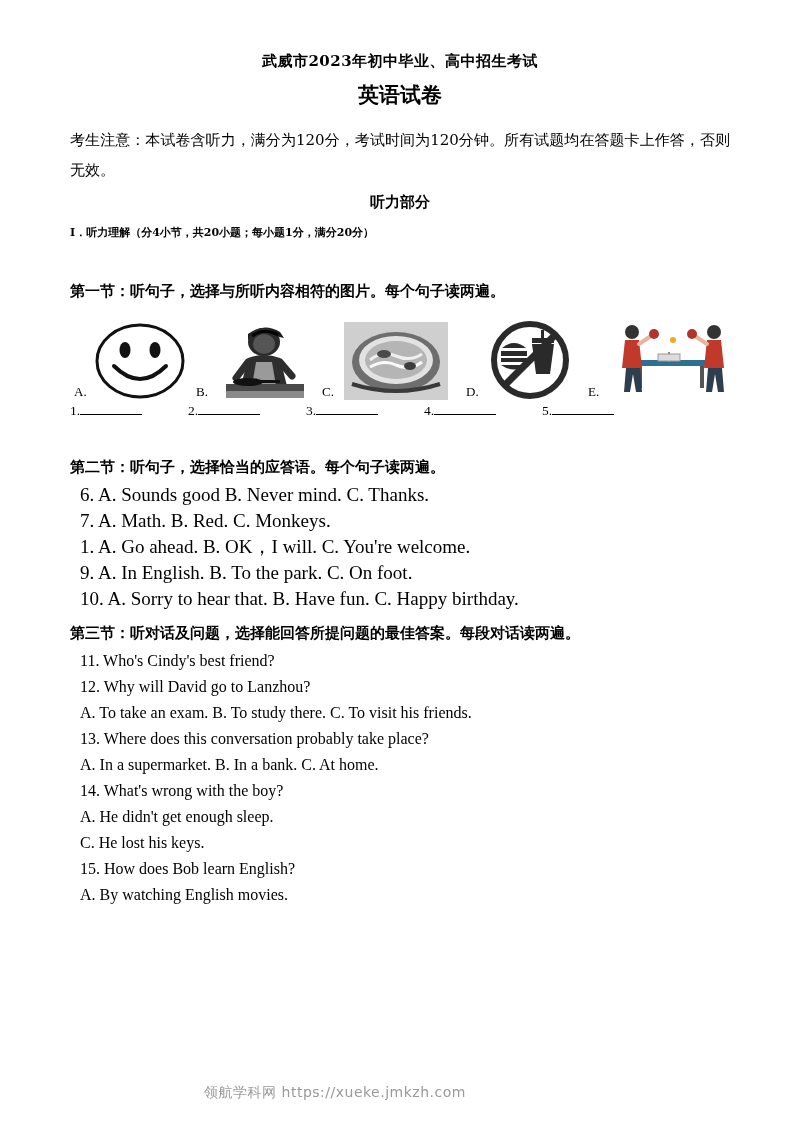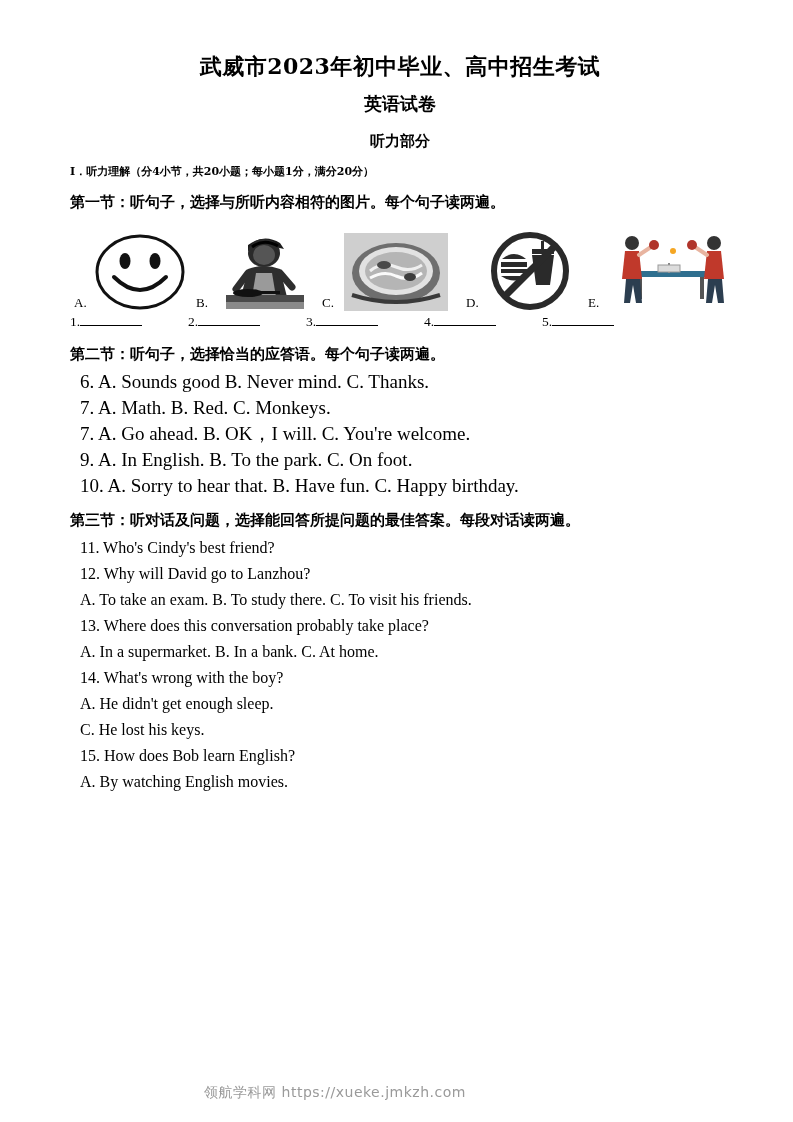--- a/index.html
+++ b/index.html
@@ -24,29 +24,29 @@
   }
   .inner {
     position: absolute;
     left: 70px;
     top: 52px;
     width: 660px;
   }
   .title1 {
     text-align: center;
     font-weight: bold;
-    font-size: 22px;
+    font-size: 15px;
     letter-spacing: 0.5px;
     margin: 0 0 10px 0;
     font-family: "DejaVu Serif", serif;
   }
   .title2 {
     text-align: center;
     font-weight: bold;
-    font-size: 18px;
+    font-size: 21px;
     margin: 0 0 16px 0;
     font-family: "DejaVu Serif", serif;
   }
   .notice {
     font-size: 15px;
     line-height: 30px;
     text-align: justify;
     font-family: "DejaVu Serif", serif;
   }
   .section-center {
@@ -60,20 +60,21 @@
     font-weight: bold;
     font-size: 11px;
     line-height: 30px;
     font-family: "DejaVu Serif", serif;
   }
   .subheading {
     font-weight: bold;
     font-size: 15px;
     line-height: 30px;
     font-family: "DejaVu Serif", serif;
+    margin-top: 28px;
   }
   .q {
     font-size: 19px;
     line-height: 26px;
     margin-left: 10px;
     font-family: "Liberation Serif", serif;
   }
   .q-indent {
     font-size: 16px;
     line-height: 26px;
@@ -128,20 +129,21 @@
 </style>
 </head>
 <body>
 
 <div class="page">
   <div class="inner">
 
     <div class="title1">武威市2023年初中毕业、高中招生考试</div>
     <div class="title2">英语试卷</div>
 
+    <div class="notice">考生注意：本试卷含听力，满分为120分，考试时间为120分钟。所有试题均在答题卡上作答，否则无效。</div>
 
     <div class="section-center">听力部分</div>
 
     <div class="heading">Ⅰ．听力理解（分4小节，共20小题；每小题1分，满分20分）</div>
 
     <div class="subheading">第一节：听句子，选择与所听内容相符的图片。每个句子读两遍。</div>
 
     <div class="pic-row">
 
       <div class="pic-label" style="left:4px;">A.</div>
@@ -249,25 +251,25 @@
         <span>3.</span><span class="blank-line"></span>
       </div>
       <div class="blank-item" style="left:354px;">
         <span>4.</span><span class="blank-line"></span>
       </div>
       <div class="blank-item" style="left:472px;">
         <span>5.</span><span class="blank-line"></span>
       </div>
     </div>
 
-    <div class="subheading" style="margin-top:0;">第二节：听句子，选择恰当的应答语。每个句子读两遍。</div>
+    <div class="subheading" style="margin-top:24px;">第二节：听句子，选择恰当的应答语。每个句子读两遍。</div>
 
     <div class="q">6. A. Sounds good        B. Never mind.        C. Thanks.</div>
     <div class="q">7. A. Math.        B. Red.        C. Monkeys.</div>
-    <div class="q">7. A. Go ahead.        B. OK，I will.        C. You're welcome.</div>
+    <div class="q">1. A. Go ahead.        B. OK，I will.        C. You're welcome.</div>
     <div class="q">9. A. In English.        B. To the park.        C. On foot.</div>
     <div class="q">10. A. Sorry to hear that.        B. Have fun.        C. Happy birthday.</div>
 
     <div class="subheading" style="margin-top:6px;">第三节：听对话及问题，选择能回答所提问题的最佳答案。每段对话读两遍。</div>
 
     <div class="q-indent">11. Who's Cindy's best friend?</div>
     <div class="q-indent">12. Why will David go to Lanzhou?</div>
     <div class="q-indent">A. To take an exam.        B. To study there.        C. To visit his friends.</div>
     <div class="q-indent">13. Where does this conversation probably take place?</div>
     <div class="q-indent">A. In a supermarket.        B. In a bank.        C. At home.</div>

